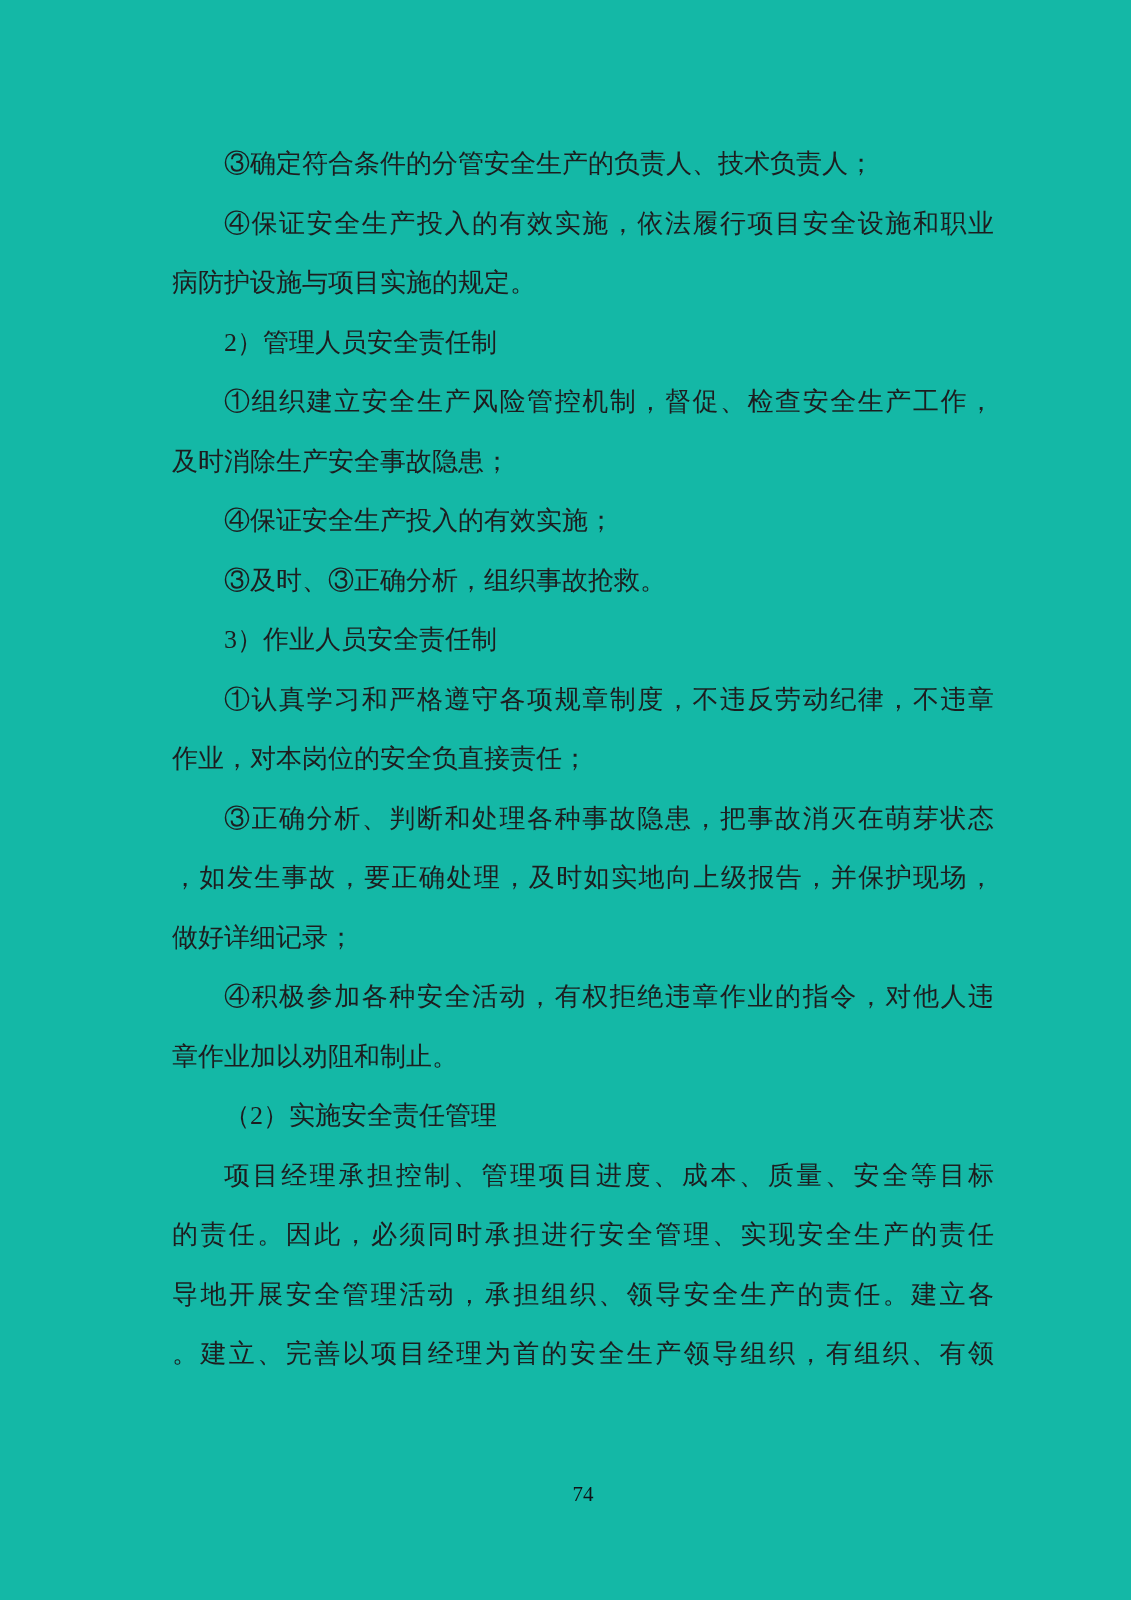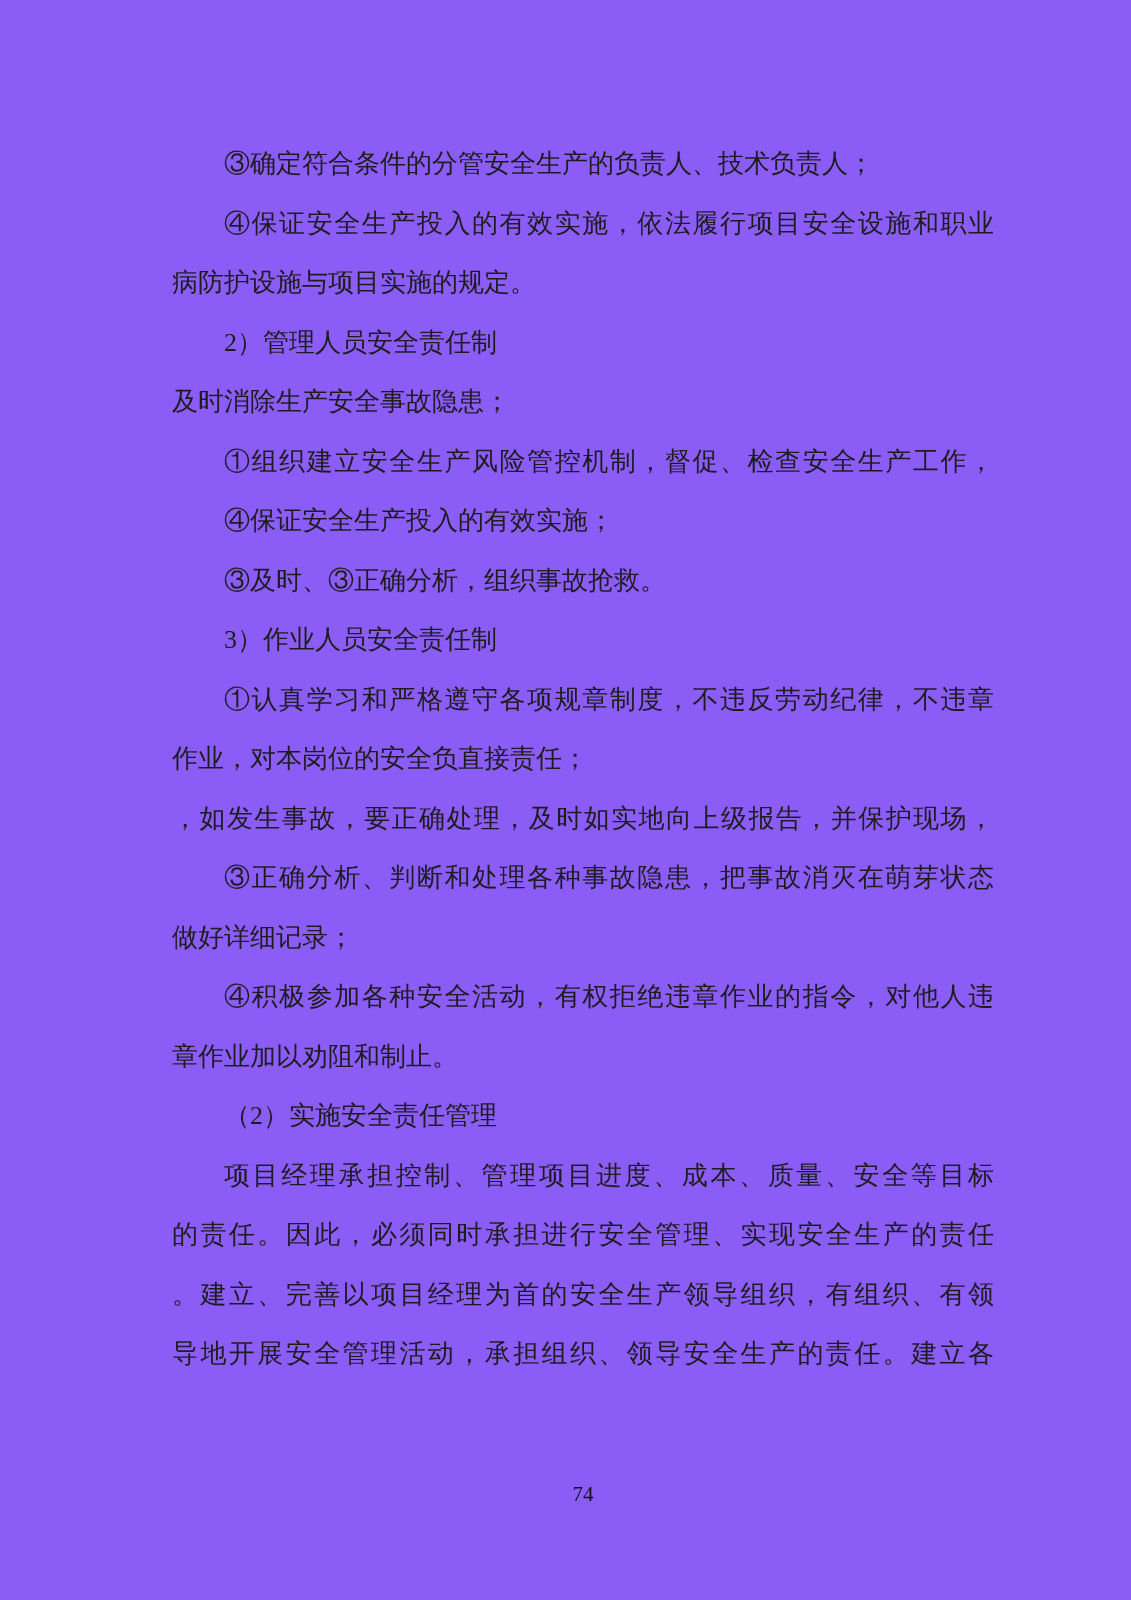--- a/index.html
+++ b/index.html
@@ -4,21 +4,21 @@
 <style>
   html, body {
     margin: 0;
     padding: 0;
     background: #ffffff;
   }
   .page {
     position: relative;
     width: 1131px;
     height: 1600px;
-    background: #8b5cf6;
+    background: #14b8a6;
     overflow: hidden;
     font-family: "Liberation Serif", "DejaVu Serif", serif;
   }
   .textblock {
     position: absolute;
     left: 172px;
     top: 134px;
     width: 822px;
     color: #1d1d1f;
     font-size: 26px;
@@ -56,49 +56,49 @@
         <div class="line first">③确定符合条件的分管安全生产的负责人、技术负责人；</div>
       </div>
       <div class="paragraph">
         <div class="line first fill">④保证安全生产投入的有效实施，依法履行项目安全设施和职业</div>
         <div class="line">病防护设施与项目实施的规定。</div>
       </div>
       <div class="paragraph">
         <div class="line first">2）管理人员安全责任制</div>
       </div>
       <div class="paragraph">
+        <div class="line first fill">①组织建立安全生产风险管控机制，督促、检查安全生产工作，</div>
         <div class="line">及时消除生产安全事故隐患；</div>
-        <div class="line first fill">①组织建立安全生产风险管控机制，督促、检查安全生产工作，</div>
       </div>
       <div class="paragraph">
         <div class="line first">④保证安全生产投入的有效实施；</div>
       </div>
       <div class="paragraph">
         <div class="line first">③及时、③正确分析，组织事故抢救。</div>
       </div>
       <div class="paragraph">
         <div class="line first">3）作业人员安全责任制</div>
       </div>
       <div class="paragraph">
         <div class="line first fill">①认真学习和严格遵守各项规章制度，不违反劳动纪律，不违章</div>
         <div class="line">作业，对本岗位的安全负直接责任；</div>
       </div>
       <div class="paragraph">
+        <div class="line first fill">③正确分析、判断和处理各种事故隐患，把事故消灭在萌芽状态</div>
         <div class="line fill">，如发生事故，要正确处理，及时如实地向上级报告，并保护现场，</div>
-        <div class="line first fill">③正确分析、判断和处理各种事故隐患，把事故消灭在萌芽状态</div>
         <div class="line">做好详细记录；</div>
       </div>
       <div class="paragraph">
         <div class="line first fill">④积极参加各种安全活动，有权拒绝违章作业的指令，对他人违</div>
         <div class="line">章作业加以劝阻和制止。</div>
       </div>
       <div class="paragraph">
         <div class="line first">（2）实施安全责任管理</div>
       </div>
       <div class="paragraph">
         <div class="line first fill">项目经理承担控制、管理项目进度、成本、质量、安全等目标</div>
         <div class="line fill">的责任。因此，必须同时承担进行安全管理、实现安全生产的责任</div>
+        <div class="line fill">导地开展安全管理活动，承担组织、领导安全生产的责任。建立各</div>
         <div class="line fill">。建立、完善以项目经理为首的安全生产领导组织，有组织、有领</div>
-        <div class="line fill">导地开展安全管理活动，承担组织、领导安全生产的责任。建立各</div>
       </div>
     </div>
   <div class="footer">74</div>
 </div>
 
 </body></html>

